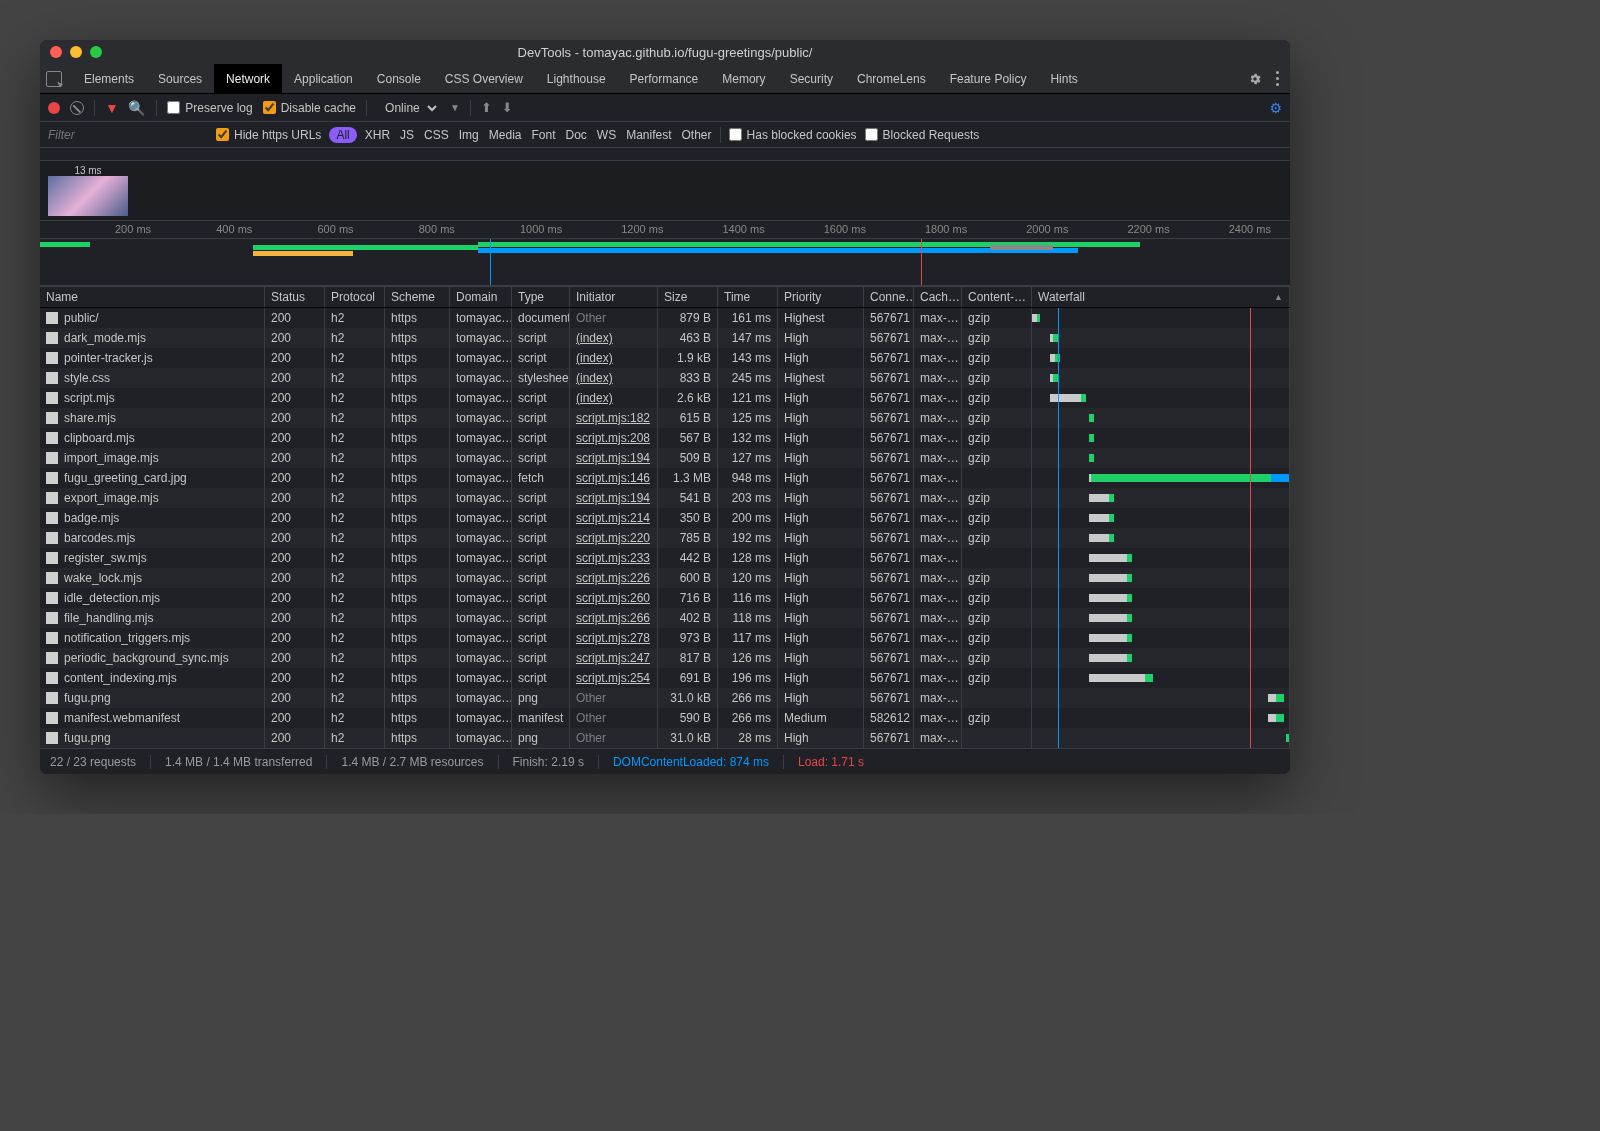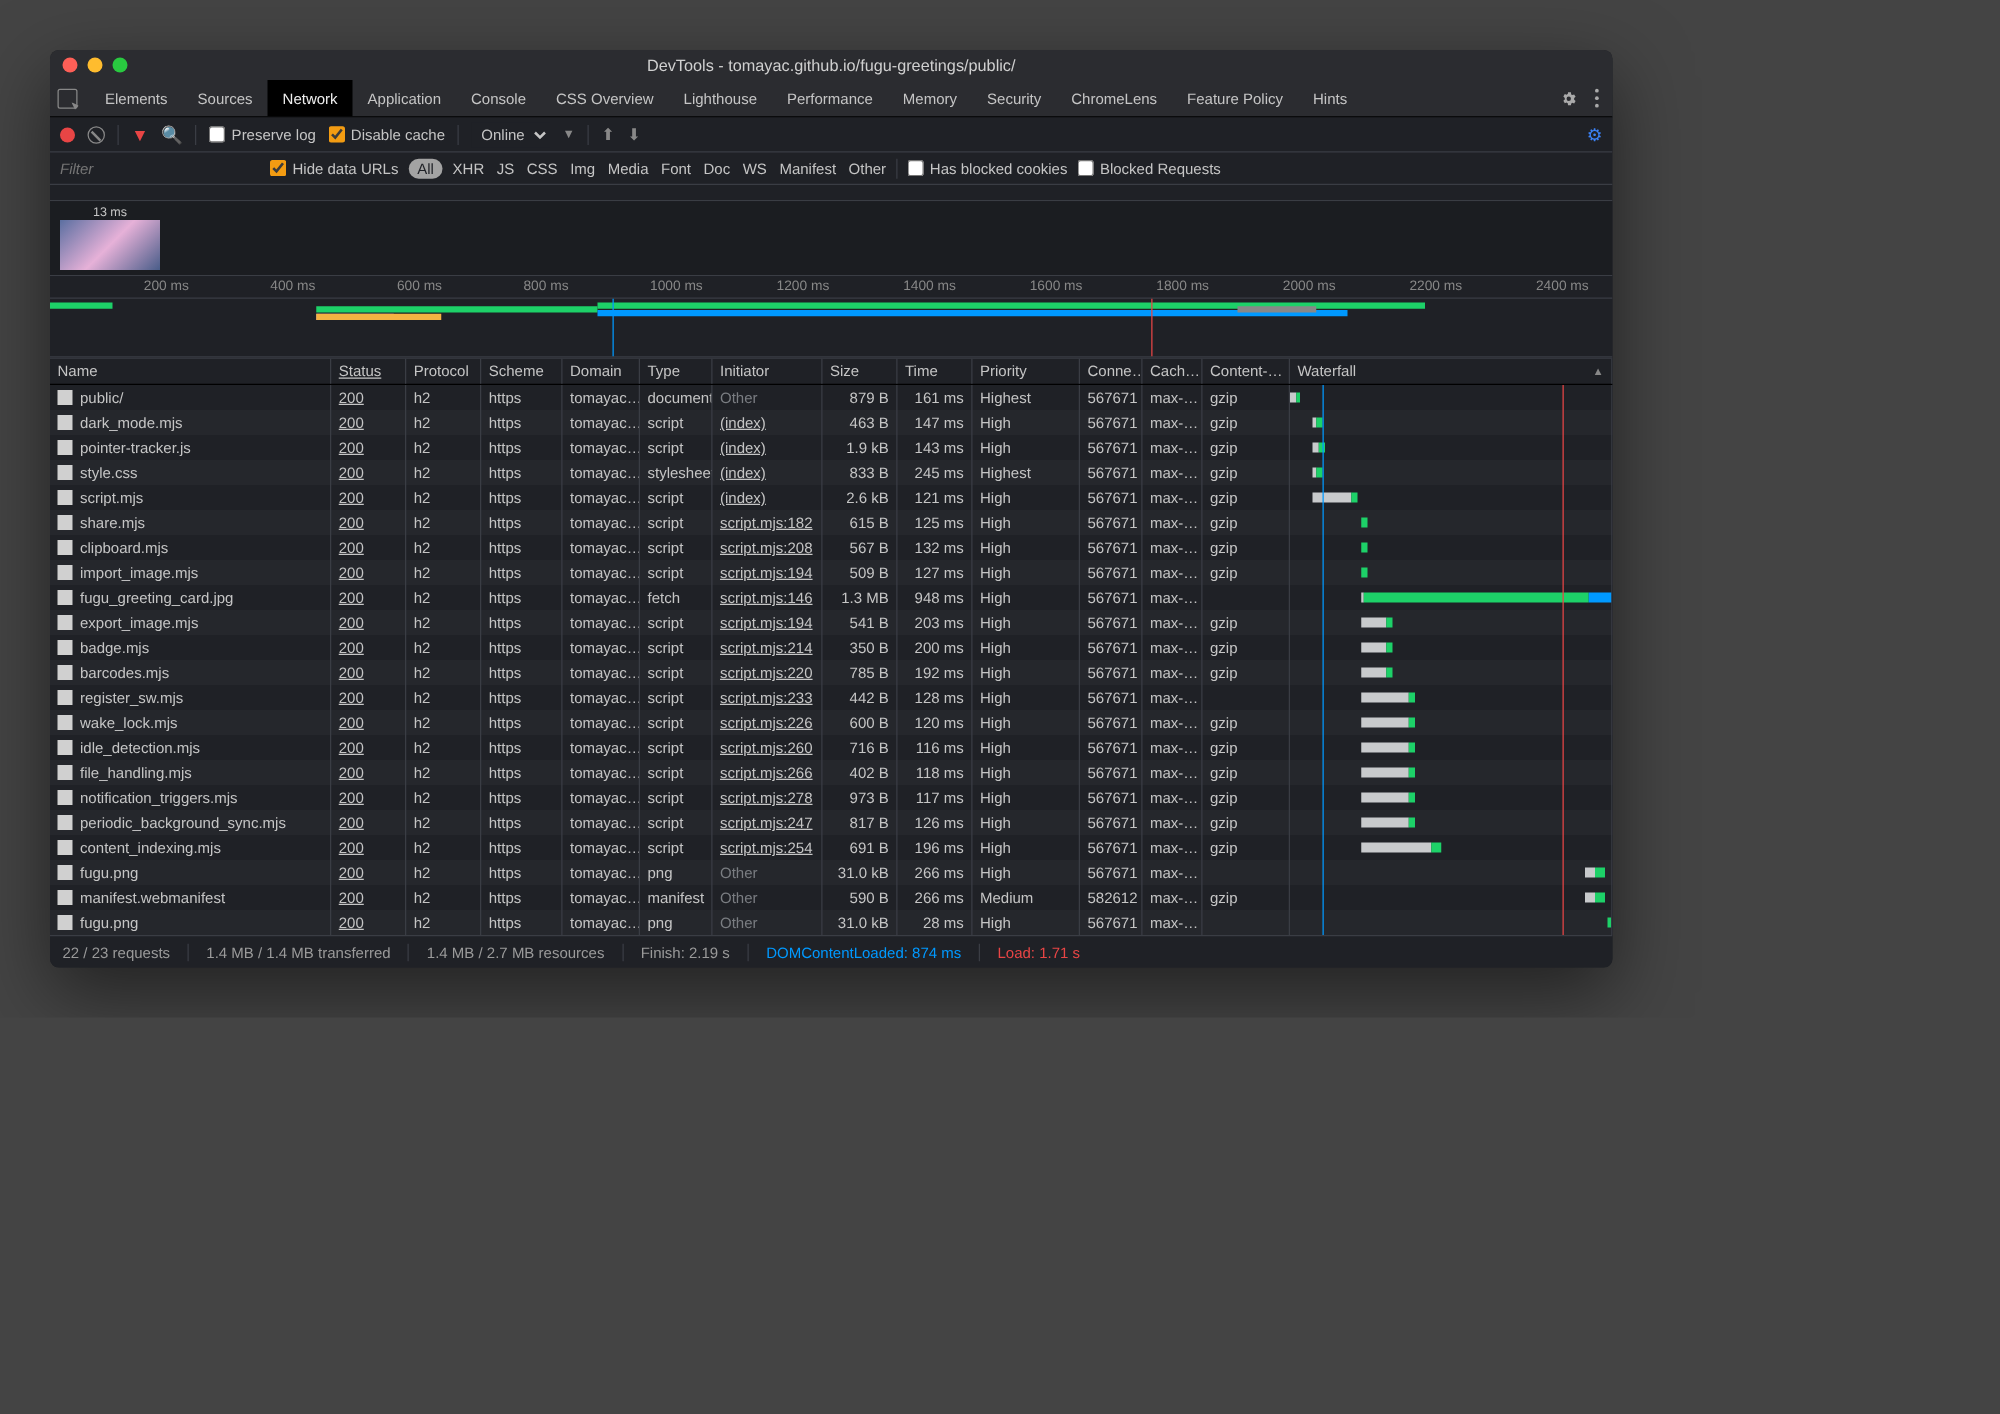--- a/index.html
+++ b/index.html
@@ -57,21 +57,21 @@
   .chk { display:flex; align-items:center; gap:5px; color:#c5c5c5;}
   .chk input[type=checkbox]{width:13px;height:13px;accent-color:#f39c12;}
   select.throttle { background:#1f2126; border:none; color:#c5c5c5; font-size:12px; padding:2px 4px;}
   .drop-ic { color:#888; font-size:10px;}
   .ud-ic { color:#888; font-size:13px;}
   .toolbar-spacer{flex:1;}
   .bluegear { color:#3b82f6; font-size:14px;}
   
   .filter-row { display:flex; align-items:center; gap:8px; height:26px; padding:0 8px; border-bottom:1px solid #3a3d44;}
   .filter-input { flex:0 0 160px; background:transparent; border:none; color:#888; font-size:12px; font-style:italic; }
-  .pill { padding:1px 7px; border-radius:8px; background:#a3a3a3; color:#1f2126; font-size:12px;}
+  .pill { padding:1px 7px; border-radius:8px; background:#8b5cf6; color:#1f2126; font-size:12px;}
   .flink { color:#c5c5c5; font-size:12px; cursor:pointer;}
   
   .options { display:flex; border-bottom:1px solid #3a3d44;}
   .opt-col { flex:1; display:flex; flex-direction:column; gap:6px; padding:6px 8px;}
   
   .shot-row { padding:4px 8px; border-bottom:1px solid #3a3d44; background:#1b1d21;}
   .shot-label { font-size:10px; color:#c5c5c5; text-align:center; width:80px;}
   .shot-img { width:80px; height:40px; background:linear-gradient(135deg,#5b6fa1 0%,#e6b1d8 50%,#495d89 100%); filter:blur(0.5px);}
   
   .timeline { border-bottom:1px solid #3a3d44; background:#1f2126;}
@@ -94,21 +94,21 @@
   .init-muted { color:#7a7d82;}
   .wf-cell { position:relative; padding:0 !important;}
   .wf-bar { position:absolute; height:8px; top:50%; transform:translateY(-50%);}
   .wf-gray { background:#c8cacc;}
   .wf-green { background:#1dd168;}
   .wf-blue { background:#09f;}
   .wf-line-blue{position:absolute;top:0;bottom:0;width:1px;background:#09f;}
   .wf-line-red{position:absolute;top:0;bottom:0;width:1px;background:#e84545;}
   .sort-asc{ margin-left:auto; color:#888; font-size:9px;}
   
-  .c-name{flex:0 0 225px;} .c-status{flex:0 0 60px;text-decoration:underline;} .c-proto{flex:0 0 60px;}
+  .c-name{flex:0 0 225px;} .c-status{flex:0 0 60px;} .c-proto{flex:0 0 60px;}
   .c-scheme{flex:0 0 65px;} .c-domain{flex:0 0 62px;} .c-type{flex:0 0 58px;}
   .c-init{flex:0 0 88px;} .c-size{flex:0 0 60px;} .c-time{flex:0 0 60px;}
   .c-prio{flex:0 0 86px;} .c-conn{flex:0 0 50px;} .c-cache{flex:0 0 48px;}
   .c-enc{flex:0 0 70px;} .c-wf{flex:1;}
   
   .statusbar { display:flex; align-items:center; height:26px; background:#1f2126; border-top:1px solid #3a3d44; padding:0 10px; gap:14px; color:#9a9a9a;}
   .stat-sep{width:1px;height:14px;background:#3a3d44;}
   .dcl{color:#09f;text-align:center;} .load{color:#e84545;}
 </style>
 </head>
@@ -177,21 +177,21 @@
     <span class="ud-ic">⬆</span>
     <span class="ud-ic">⬇</span>
     <div class="toolbar-spacer"></div>
     <span class="bluegear">⚙</span>
   </div>
 
   <div class="filter-row">
     <input class="filter-input" placeholder="Filter" style="">
     <label class="chk">
         <input type="checkbox" checked="" style="">
-        <span>Hide data URLs</span>
+        <span>Hide https URLs</span>
       </label>
     <span class="pill">All</span>
     <span id="ftypes" style="display:flex;gap:10px;">
         <span class="flink">XHR</span>
         <span class="flink">JS</span>
         <span class="flink">CSS</span>
         <span class="flink">Img</span>
         <span class="flink">Media</span>
         <span class="flink">Font</span>
         <span class="flink">Doc</span>

